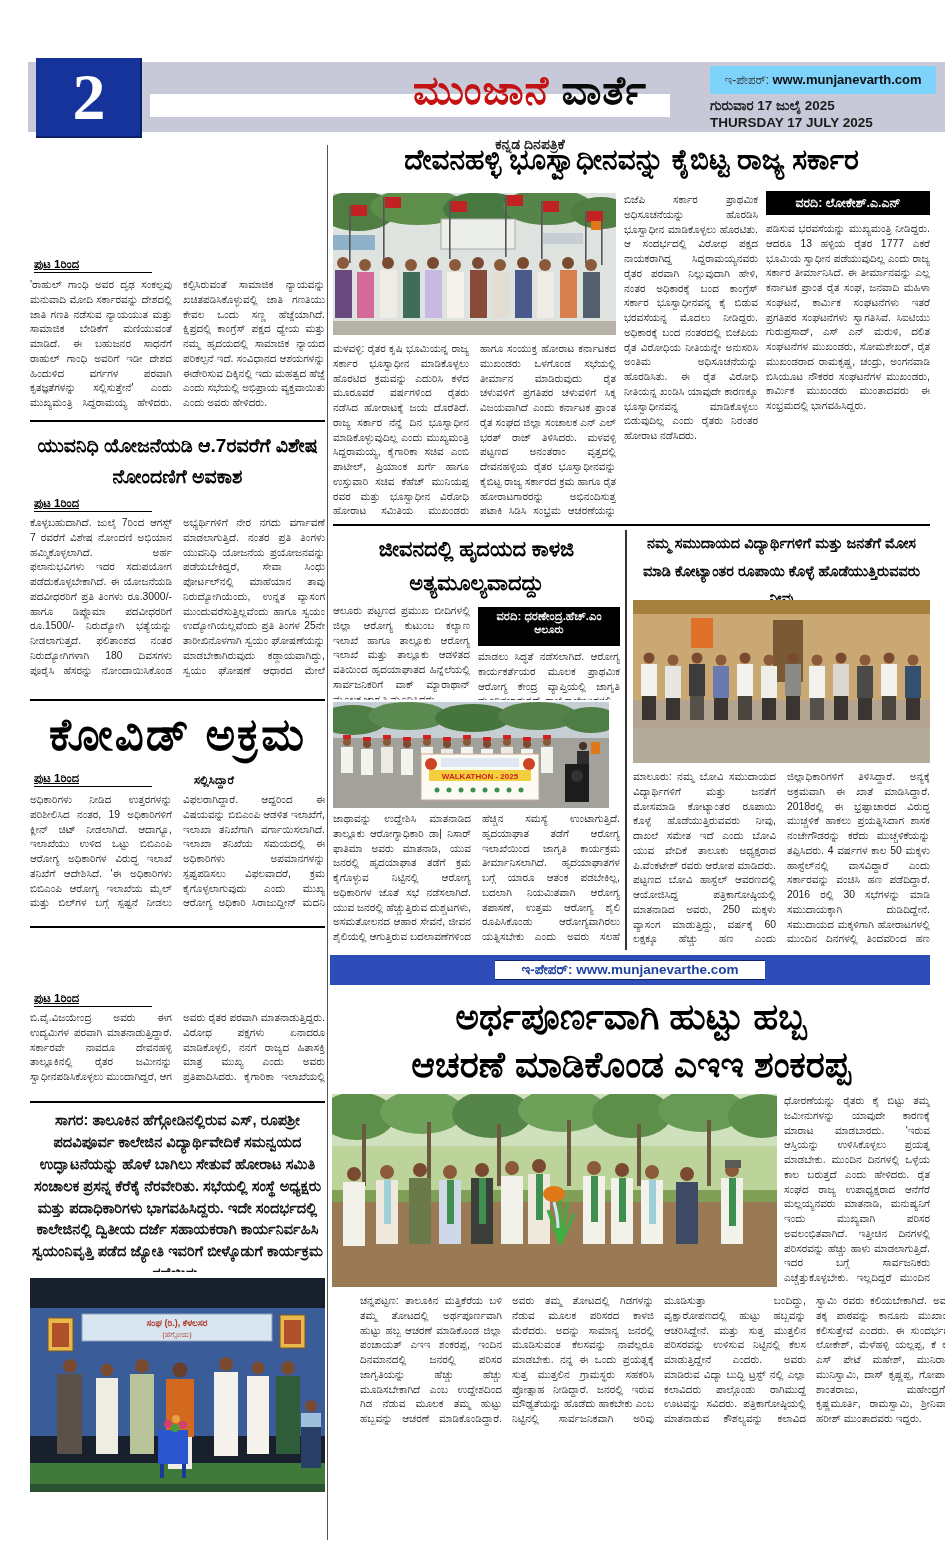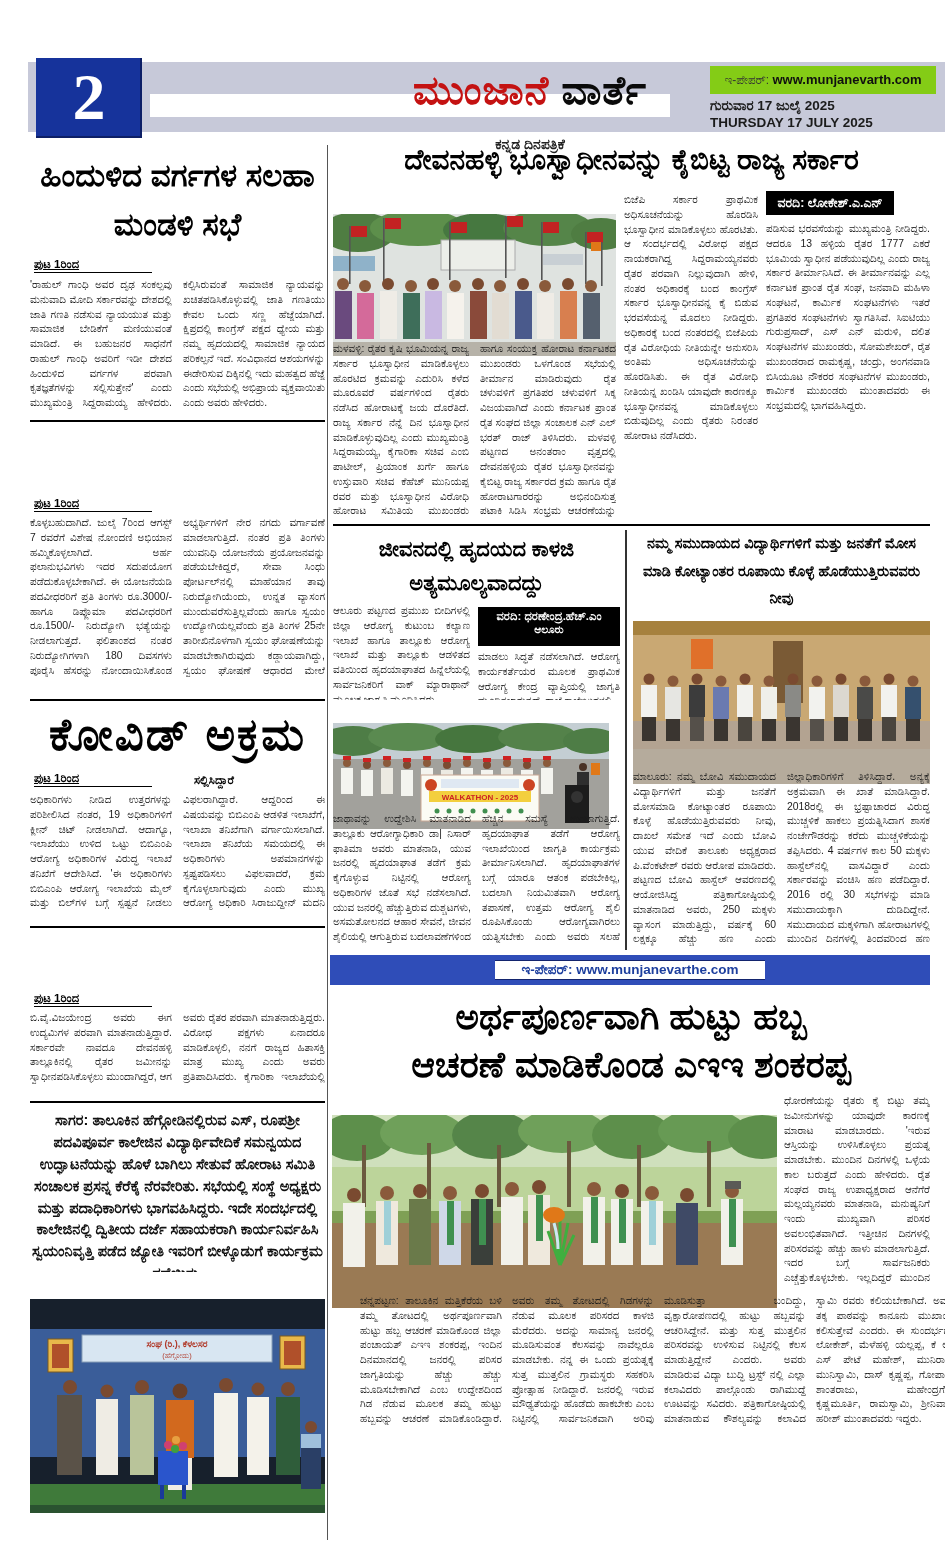--- a/index.html
+++ b/index.html
@@ -9,35 +9,35 @@
   
   .band{background:#c7c9d9;}
   .pagenum{background:#16339b;color:#fff;font-family:"Liberation Serif","DejaVu Serif",serif;
            font-weight:700;font-size:66px;text-align:center;line-height:78px;
            box-shadow:inset -2px -2px 0 #0d1f66;}
   .white-stripe{background:#ffffff;}
   .masthead{font-weight:800;font-size:40px;text-align:center;letter-spacing:1px;line-height:1.1;}
   .masthead .red{color:#c41212;}
   .masthead .blk{color:#0a0a0a;}
   .tagline{font-weight:700;font-size:14px;text-align:center;color:#222;}
-  .site-box{background:#84cc16;text-align:center;font-size:12px;line-height:28px;color:#333;}
+  .site-box{background:#7dd3fc;text-align:center;font-size:12px;line-height:28px;color:#333;}
   .site-box b{color:#101010;font-size:13px;}
   .hdr-date{font-weight:700;font-size:13.5px;text-align:left;color:#1b1b1b;}
   
   .headline{font-weight:800;text-align:center;color:#000;}
   .body-text{font-size:10.4px;line-height:1.42;text-align:justify;color:#1b1b1b;overflow:hidden;}
   .cols2{column-count:2;column-gap:11px;}
   .cols4{column-count:4;column-gap:10px;margin-left:28px;}
   .tag-row{font-size:11.5px;font-weight:700;color:#000;display:flex;align-items:flex-end;}
   .tag-underline{display:inline-block;min-width:118px;border-bottom:1.4px solid #000;padding-bottom:1px;text-decoration:underline;}
   .tag2{margin-left:42px;font-weight:700;}
   .hrule{background:#000;}
   .vrule{background:#555;}
   .byline-box{background:#000;color:#fff;font-weight:700;text-align:center;}
-  .photo{background:#ddd;overflow:hidden;margin-top:21px;}
+  .photo{background:#ddd;overflow:hidden;}
   .photo svg{display:block;width:100%;height:100%;}
   .bold-center{font-weight:700;font-size:14.6px;line-height:1.5;text-align:center;color:#101010;}
   .blue-banner{background:#2f4db8;display:flex;align-items:center;justify-content:center;}
   .blue-banner .inner{background:#fff;padding:1px 26px;font-weight:700;font-size:13.5px;color:#1d3f9e;
                       border-top:1px solid #13246e;border-bottom:1px solid #13246e;white-space:nowrap;}
   .bigline{font-weight:800;font-size:36px;text-align:center;white-space:nowrap;color:#000;}
   .nowrap{white-space:nowrap;}
 </style>
 </head>
 <body>
@@ -56,27 +56,27 @@
 
   <div class="abs site-box" style="left:710px;top:66px;width:226px;height:28px;">
     <span>ಇ-ಪೇಪರ್:</span>
     <b>www.munjanevarth.com</b>
   </div>
   <div class="abs hdr-date" style="left:710px;top:98px;width:224px;">ಗುರುವಾರ 17 ಜುಲೈ 2025</div>
   <div class="abs hdr-date" style="left:710px;top:115px;width:224px;">THURSDAY 17 JULY 2025</div>
 
   <div class="abs vrule" style="left:327px;top:145px;width:1px;height:1395px;"></div>
 
-  <div class="abs headline" style="left:30px;top:152px;width:295px;font-size:31px;line-height:1.58;">ಹಿಂದುಳಿದ ವರ್ಗಗಳ ಸಲಹಾ ಮಂಡಳಿ ಸಭೆ</div>
   <div class="abs tag-row" style="left:34px;top:258px;width:290px;">
       <span class="tag-underline">ಪುಟ 1ರಿಂದ</span>
     </div>
   <div class="abs body-text cols2" style="left:30px;top:278px;width:295px;height:138px;">'ರಾಹುಲ್ ಗಾಂಧಿ ಅವರ ದೃಢ ಸಂಕಲ್ಪವು ಮನುವಾದಿ ಮೋದಿ ಸರ್ಕಾರವನ್ನು ದೇಶದಲ್ಲಿ ಜಾತಿ ಗಣತಿ ನಡೆಸುವ ನ್ಯಾಯಯುತ ಮತ್ತು ಸಾಮಾಜಿಕ ಬೇಡಿಕೆಗೆ ಮಣಿಯುವಂತೆ ಮಾಡಿದೆ. ಈ ಬಹುಜನರ ಸಾಧನೆಗೆ ರಾಹುಲ್ ಗಾಂಧಿ ಅವರಿಗೆ ಇಡೀ ದೇಶದ ಹಿಂದುಳಿದ ವರ್ಗಗಳ ಪರವಾಗಿ ಕೃತಜ್ಞತೆಗಳನ್ನು ಸಲ್ಲಿಸುತ್ತೇನೆ' ಎಂದು ಮುಖ್ಯಮಂತ್ರಿ ಸಿದ್ದರಾಮಯ್ಯ ಹೇಳಿದರು. ಕಲ್ಪಿಸಿರುವಂತೆ ಸಾಮಾಜಿಕ ನ್ಯಾಯವನ್ನು ಖಚಿತಪಡಿಸಿಕೊಳ್ಳುವಲ್ಲಿ ಜಾತಿ ಗಣತಿಯು ಕೇವಲ ಒಂದು ಸಣ್ಣ ಹೆಜ್ಜೆಯಾಗಿದೆ. ಕ್ಷಿಪ್ರದಲ್ಲಿ ಕಾಂಗ್ರೆಸ್ ಪಕ್ಷದ ಧ್ಯೇಯ ಮತ್ತು ನಮ್ಮ ಹೃದಯದಲ್ಲಿ ಸಾಮಾಜಿಕ ನ್ಯಾಯದ ಪರಿಕಲ್ಪನೆ ಇದೆ. ಸಂವಿಧಾನದ ಆಶಯಗಳನ್ನು ಈಡೇರಿಸುವ ದಿಕ್ಕಿನಲ್ಲಿ ಇದು ಮಹತ್ವದ ಹೆಜ್ಜೆ ಎಂದು ಸಭೆಯಲ್ಲಿ ಅಭಿಪ್ರಾಯ ವ್ಯಕ್ತವಾಯಿತು ಎಂದು ಅವರು ಹೇಳಿದರು.</div>
   <div class="abs hrule" style="left:30px;top:420px;width:295px;height:1.5px;"></div>
 
+  <div class="abs headline" style="left:30px;top:430px;width:295px;font-size:19px;line-height:1.65;">ಯುವನಿಧಿ ಯೋಜನೆಯಡಿ ಆ.7ರವರೆಗೆ ವಿಶೇಷ ನೋಂದಣಿಗೆ ಅವಕಾಶ</div>
   <div class="abs tag-row" style="left:34px;top:497px;width:290px;">
       <span class="tag-underline">ಪುಟ 1ರಿಂದ</span>
     </div>
   <div class="abs body-text cols2" style="left:30px;top:516px;width:295px;height:176px;">ಕೊಳ್ಳಬಹುದಾಗಿದೆ. ಜುಲೈ 7ರಿಂದ ಆಗಸ್ಟ್ 7 ರವರೆಗೆ ವಿಶೇಷ ನೋಂದಣಿ ಅಭಿಯಾನ ಹಮ್ಮಿಕೊಳ್ಳಲಾಗಿದೆ. ಅರ್ಹ ಫಲಾನುಭವಿಗಳು ಇದರ ಸದುಪಯೋಗ ಪಡೆದುಕೊಳ್ಳಬೇಕಾಗಿದೆ. ಈ ಯೋಜನೆಯಡಿ ಪದವೀಧರರಿಗೆ ಪ್ರತಿ ತಿಂಗಳು ರೂ.3000/- ಹಾಗೂ ಡಿಪ್ಲೊಮಾ ಪದವೀಧರರಿಗೆ ರೂ.1500/- ನಿರುದ್ಯೋಗಿ ಭತ್ಯೆಯನ್ನು ನೀಡಲಾಗುತ್ತದೆ. ಫಲಿತಾಂಶದ ನಂತರ ನಿರುದ್ಯೋಗಿಗಳಾಗಿ 180 ದಿವಸಗಳು ಪೂರೈಸಿ ಹೆಸರನ್ನು ನೋಂದಾಯಿಸಿಕೊಂಡ ಅಭ್ಯರ್ಥಿಗಳಿಗೆ ನೇರ ನಗದು ವರ್ಗಾವಣೆ ಮಾಡಲಾಗುತ್ತಿದೆ. ನಂತರ ಪ್ರತಿ ತಿಂಗಳು ಯುವನಿಧಿ ಯೋಜನೆಯ ಪ್ರಯೋಜನವನ್ನು ಪಡೆಯಬೇಕಿದ್ದರೆ, ಸೇವಾ ಸಿಂಧು ಪೋರ್ಟಲ್‌ನಲ್ಲಿ ಮಾಹೆಯಾನ ತಾವು ನಿರುದ್ಯೋಗಿಯೆಂದು, ಉನ್ನತ ವ್ಯಾಸಂಗ ಮುಂದುವರೆಸುತ್ತಿಲ್ಲವೆಂದು ಹಾಗೂ ಸ್ವಯಂ ಉದ್ಯೋಗಿಯಲ್ಲವೆಂದು ಪ್ರತಿ ತಿಂಗಳ 25ನೇ ತಾರೀಖಿನೊಳಗಾಗಿ ಸ್ವಯಂ ಘೋಷಣೆಯನ್ನು ಮಾಡಬೇಕಾಗಿರುವುದು ಕಡ್ಡಾಯವಾಗಿದ್ದು, ಸ್ವಯಂ ಘೋಷಣೆ ಆಧಾರದ ಮೇಲೆ ಅಭ್ಯರ್ಥಿಗಳು ಮುಂದಿನ ಪಾವತಿಯನ್ನು ಸ್ವೀಕರಿಸಬಹುದಾಗುವುದು. ಅಭ್ಯರ್ಥಿಗಳು ಕರ್ನಾಟಕ ಒನ್/ಗ್ರಾಮ ಒನ್ ಮತ್ತು ಬಾಪೂಜಿ ಕೇಂದ್ರಗಳಲ್ಲಿ ಯುವನಿಧಿ ಯೋಜನೆಗೆ ಅರ್ಜಿ ಸಲ್ಲಿಸಬಹುದು. ಅರ್ಜಿ ಸಲ್ಲಿಸುವ ಸಂದರ್ಭದಲ್ಲಿ ಕಡ್ಡಾಯವಾಗಿ ಆಧಾರ್ ಸೀಡೆಡ್ ಬ್ಯಾಂಕ್ ಖಾತೆ ಹಾಗೂ ಆಧಾರ್ ಲಿಂಕ್ಡ್ ಮೊಬೈಲ್ ಸಂಖ್ಯೆಗಳನ್ನು ಹೊಂದಿರತಕ್ಕದ್ದು.</div>
   <div class="abs hrule" style="left:30px;top:699px;width:295px;height:1.5px;"></div>
 
   <div class="abs headline nowrap" style="left:30px;top:706px;width:295px;font-size:45px;line-height:1.3;letter-spacing:2px;">ಕೋವಿಡ್ ಅಕ್ರಮ</div>
   <div class="abs tag-row" style="left:34px;top:772px;width:290px;">
     <span class="tag-underline">ಪುಟ 1ರಿಂದ</span>
     <span class="tag2">ಸಲ್ಲಿಸಿದ್ದಾರೆ</span>
@@ -191,21 +191,21 @@
           <rect x="227" y="77" width="17" height="48" fill="#d87f4f"></rect>
         <circle cx="258" cy="72" r="6" fill="#8a5a3b"></circle>
           <rect x="250" y="79" width="17" height="46" fill="#55606e"></rect>
       </g>
       <rect y="128" width="283" height="14" fill="#b6b2a8"></rect>
     </svg>
   </div>
 
   <div class="abs body-text cols2" style="left:333px;top:342px;width:283px;height:180px;">ಮಳವಳ್ಳಿ: ರೈತರ ಕೃಷಿ ಭೂಮಿಯನ್ನ ರಾಜ್ಯ ಸರ್ಕಾರ ಭೂಸ್ವಾಧೀನ ಮಾಡಿಕೊಳ್ಳಲು ಹೊರಟಿದ ಕ್ರಮವನ್ನು ಎದುರಿಸಿ ಕಳೆದ ಮೂರೂವರೆ ವರ್ಷಗಳಿಂದ ರೈತರು ನಡೆಸಿದ ಹೋರಾಟಕ್ಕೆ ಜಯ ದೊರೆತಿದೆ. ರಾಜ್ಯ ಸರ್ಕಾರ ನೆನ್ನೆ ದಿನ ಭೂಸ್ವಾಧೀನ ಮಾಡಿಕೊಳ್ಳುವುದಿಲ್ಲ ಎಂದು ಮುಖ್ಯಮಂತ್ರಿ ಸಿದ್ದರಾಮಯ್ಯ, ಕೈಗಾರಿಕಾ ಸಚಿವ ಎಂಬಿ ಪಾಟೀಲ್, ಪ್ರಿಯಾಂಕ ಖರ್ಗೆ ಹಾಗೂ ಉಸ್ತುವಾರಿ ಸಚಿವ ಕೆಹೆಚ್ ಮುನಿಯಪ್ಪ ರವರ ಮತ್ತು ಭೂಸ್ವಾಧೀನ ವಿರೋಧಿ ಹೋರಾಟ ಸಮಿತಿಯ ಮುಖಂಡರು ಹಾಗೂ ಸಂಯುಕ್ತ ಹೋರಾಟ ಕರ್ನಾಟಕದ ಮುಖಂಡರು ಒಳಗೊಂಡ ಸಭೆಯಲ್ಲಿ ತೀರ್ಮಾನ ಮಾಡಿರುವುದು ರೈತ ಚಳುವಳಿಗೆ ಪ್ರಗತಿಪರ ಚಳುವಳಿಗೆ ಸಿಕ್ಕ ವಿಜಯವಾಗಿದೆ ಎಂದು ಕರ್ನಾಟಕ ಪ್ರಾಂತ ರೈತ ಸಂಘದ ಜಿಲ್ಲಾ ಸಂಚಾಲಕ ಎನ್ ಎಲ್ ಭರತ್ ರಾಜ್ ತಿಳಿಸಿದರು. ಮಳವಳ್ಳಿ ಪಟ್ಟಣದ ಅನಂತರಾಂ ವೃತ್ತದಲ್ಲಿ ದೇವನಹಳ್ಳಿಯ ರೈತರ ಭೂಸ್ವಾಧೀನವನ್ನು ಕೈಬಿಟ್ಟ ರಾಜ್ಯ ಸರ್ಕಾರದ ಕ್ರಮ ಹಾಗೂ ರೈತ ಹೋರಾಟಗಾರರನ್ನು ಅಭಿನಂದಿಸುತ್ತ ಪಟಾಕಿ ಸಿಡಿಸಿ ಸಂಭ್ರಮ ಆಚರಣೆಯನ್ನು ಉದ್ದೇಶಿಸಿ ಮಾತನಾಡುತ್ತ, ದೇವನಹಳ್ಳಿ ತಾಲೂಕಿನ ಚನ್ನರಾಯಪಟ್ಟಣ ಹೋಬಳಿಯ 13 ಗ್ರಾಮಗಳ 1777 ಎಕರೆ ಭೂಮಿಯನ್ನ ಹಿಂದೆ ಆಡಳಿತ ನಡೆಸುತ್ತಿದ್ದ</div>
   <div class="abs body-text" style="left:624px;top:193px;width:134px;height:329px;">ಬಿಜೆಪಿ ಸರ್ಕಾರ ಪ್ರಾಥಮಿಕ ಅಧಿಸೂಚನೆಯನ್ನು ಹೊರಡಿಸಿ ಭೂಸ್ವಾಧೀನ ಮಾಡಿಕೊಳ್ಳಲು ಹೊರಟಿತು. ಆ ಸಂದರ್ಭದಲ್ಲಿ ವಿರೋಧ ಪಕ್ಷದ ನಾಯಕರಾಗಿದ್ದ ಸಿದ್ದರಾಮಯ್ಯನವರು ರೈತರ ಪರವಾಗಿ ನಿಲ್ಲುವುದಾಗಿ ಹೇಳಿ, ನಂತರ ಅಧಿಕಾರಕ್ಕೆ ಬಂದ ಕಾಂಗ್ರೆಸ್ ಸರ್ಕಾರ ಭೂಸ್ವಾಧೀನವನ್ನ ಕೈ ಬಿಡುವ ಭರವಸೆಯನ್ನ ಮೊದಲು ನೀಡಿದ್ದರು. ಅಧಿಕಾರಕ್ಕೆ ಬಂದ ನಂತರದಲ್ಲಿ ಬಿಜೆಪಿಯ ರೈತ ವಿರೋಧಿಯ ನೀತಿಯನ್ನೇ ಅನುಸರಿಸಿ ಅಂತಿಮ ಅಧಿಸೂಚನೆಯನ್ನು ಹೊರಡಿಸಿತು. ಈ ರೈತ ವಿರೋಧಿ ನೀತಿಯನ್ನ ಖಂಡಿಸಿ ಯಾವುದೇ ಕಾರಣಕ್ಕೂ ಭೂಸ್ವಾಧೀನವನ್ನ ಮಾಡಿಕೊಳ್ಳಲು ಬಿಡುವುದಿಲ್ಲ ಎಂದು ರೈತರು ನಿರಂತರ ಹೋರಾಟ ನಡೆಸಿದರು.</div>
-  <div class="abs byline-box" style="left:766px;top:191px;width:128px;height:24px;font-size:12.5px;line-height:24px;">ವರದಿ: ಲೋಕೇಶ್.ಎ.ಎನ್</div>
+  <div class="abs byline-box" style="left:766px;top:191px;width:164px;height:24px;font-size:12.5px;line-height:24px;">ವರದಿ: ಲೋಕೇಶ್.ಎ.ಎನ್</div>
   <div class="abs body-text" style="left:766px;top:222px;width:164px;height:300px;">ಪಡಿಸುವ ಭರವಸೆಯನ್ನು ಮುಖ್ಯಮಂತ್ರಿ ನೀಡಿದ್ದರು. ಆದರೂ 13 ಹಳ್ಳಿಯ ರೈತರ 1777 ಎಕರೆ ಭೂಮಿಯ ಸ್ವಾಧೀನ ಪಡೆಯುವುದಿಲ್ಲ ಎಂದು ರಾಜ್ಯ ಸರ್ಕಾರ ತೀರ್ಮಾನಿಸಿದೆ. ಈ ತೀರ್ಮಾನವನ್ನು ಎಲ್ಲ ಕರ್ನಾಟಕ ಪ್ರಾಂತ ರೈತ ಸಂಘ, ಜನವಾದಿ ಮಹಿಳಾ ಸಂಘಟನೆ, ಕಾರ್ಮಿಕ ಸಂಘಟನೆಗಳು ಇತರೆ ಪ್ರಗತಿಪರ ಸಂಘಟನೆಗಳು ಸ್ವಾಗತಿಸಿವೆ. ಸಿಐಟಿಯು ಗುರುಪ್ರಸಾದ್, ಎಸ್ ಎನ್ ಮರುಳಿ, ದಲಿತ ಸಂಘಟನೆಗಳ ಮುಖಂಡರು, ಸೋಮಶೇಖರ್, ರೈತ ಮುಖಂಡರಾದ ರಾಮಕೃಷ್ಣ, ಚಂದ್ರು, ಅಂಗನವಾಡಿ ಬಿಸಿಯೂಟ ನೌಕರರ ಸಂಘಟನೆಗಳ ಮುಖಂಡರು, ಕಾರ್ಮಿಕ ಮುಖಂಡರು ಮುಂತಾದವರು ಈ ಸಂಭ್ರಮದಲ್ಲಿ ಭಾಗವಹಿಸಿದ್ದರು.</div>
   <div class="abs hrule" style="left:333px;top:524px;width:597px;height:1.5px;"></div>
 
   <div class="abs body-text" style="left:333px;top:604px;width:137px;height:96px;">ಆಲೂರು ಪಟ್ಟಣದ ಪ್ರಮುಖ ಬೀದಿಗಳಲ್ಲಿ ಜಿಲ್ಲಾ ಆರೋಗ್ಯ ಕುಟುಂಬ ಕಲ್ಯಾಣ ಇಲಾಖೆ ಹಾಗೂ ತಾಲ್ಲೂಕು ಆರೋಗ್ಯ ಇಲಾಖೆ ಮತ್ತು ತಾಲ್ಲೂಕು ಆಡಳಿತದ ವತಿಯಿಂದ ಹೃದಯಾಘಾತದ ಹಿನ್ನೆಲೆಯಲ್ಲಿ ಸಾರ್ವಜನಿಕರಿಗೆ ವಾಕ್ ಮ್ಯಾರಾಥಾನ್ ಮೂಲಕ ಜಾಗೃತಿ ಮೂಡಿಸಿದರು.</div>
   <div class="abs headline" style="left:333px;top:532px;width:287px;font-size:21px;line-height:1.6;">ಜೀವನದಲ್ಲಿ ಹೃದಯದ ಕಾಳಜಿ ಅತ್ಯಮೂಲ್ಯವಾದದ್ದು</div>
   <div class="abs byline-box" style="left:478px;top:607px;width:142px;height:36px;padding-top:3px;">
     <div style="font-size:11.5px;">ವರದಿ: ಧರಣೇಂದ್ರ.ಹೆಚ್.ಎಂ</div>
     <div style="font-size:10.5px;">ಆಲೂರು</div>
   </div>
   <div class="abs body-text" style="left:478px;top:650px;width:142px;height:50px;">ಮಾಡಲು ಸಿದ್ಧತೆ ನಡೆಸಲಾಗಿದೆ. ಆರೋಗ್ಯ ಕಾರ್ಯಕರ್ತೆಯರ ಮೂಲಕ ಪ್ರಾಥಮಿಕ ಆರೋಗ್ಯ ಕೇಂದ್ರ ವ್ಯಾಪ್ತಿಯಲ್ಲಿ ಜಾಗೃತಿ ಮೂಡಿಸಲಾಗುತ್ತದೆ. ಶಾಲೆ ಕಾಲೇಜುಗಳಲ್ಲಿ</div>

